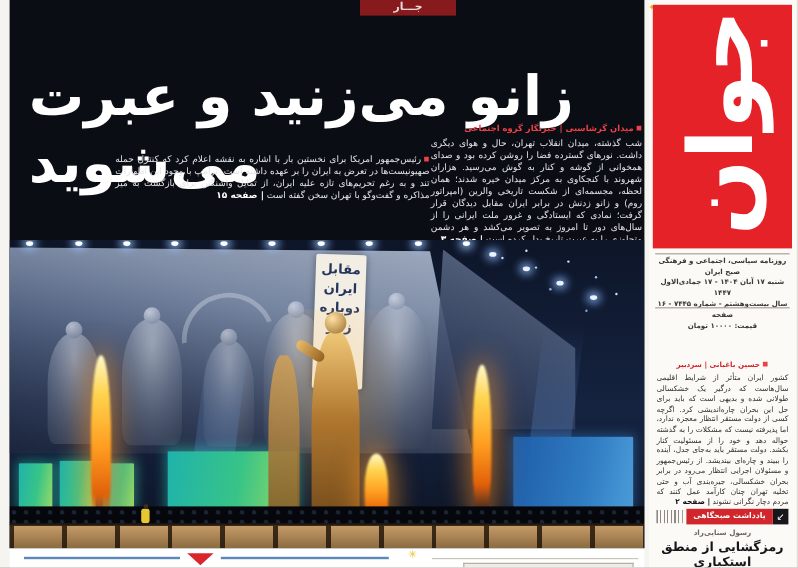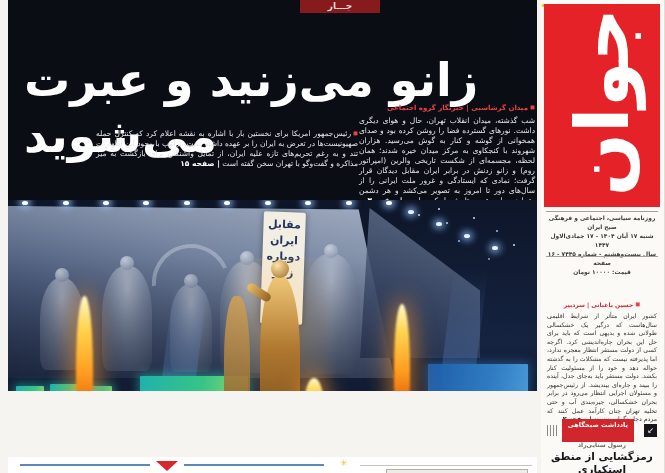--- a/index.html
+++ b/index.html
@@ -1,20 +1,20 @@
 <!DOCTYPE html>
 <html lang="fa" dir="rtl"><head>
 <meta charset="utf-8">
 <style>
   html,body{margin:0;padding:0;background:#e8e6e2;}
   *{box-sizing:border-box;font-family:"DejaVu Sans",sans-serif;}
   .page{position:relative;width:665px;height:473px;background:#f6f4f0;overflow:hidden;direction:rtl;}
 
   
-  .main{position:absolute;left:8px;top:0;width:529px;height:391px;background:#0b0d15;overflow:hidden;}
+  .main{position:absolute;left:8px;top:0;width:529px;height:457px;background:#0b0d15;overflow:hidden;}
   .top-badge{position:absolute;left:292px;top:0;width:80px;height:13px;background:#871a1d;color:#e9d9d9;
     font-size:9px;font-weight:bold;text-align:center;line-height:13px;}
   .kicker{position:absolute;top:21px;right:14px;left:14px;text-align:left;color:#f2f2f4;
     font-size:11px;font-weight:bold;direction:rtl;}
   .headline{position:absolute;top:36px;right:0;left:0;text-align:left;color:#ffffff;
     font-size:46px;font-weight:bold;letter-spacing:-1px;margin:16px;line-height:56px;}
   
   .substory{position:absolute;top:100px;left:88px;width:262px;}
   .substory h2{margin:0 0 6px 0;text-align:center;color:#ee4046;font-size:18px;line-height:22px;font-weight:bold;}
   .substory p{margin:0;color:#e6e6ea;font-size:7.5px;line-height:10px;text-align:justify;}
@@ -107,21 +107,21 @@
     font-size:13.5px;font-weight:bold;line-height:18px;margin:0;}
   .ed-byline{position:absolute;right:4px;top:300px;width:116px;text-align:center;color:#d0262c;
     font-size:6px;font-weight:bold;}
   .ed-body{position:absolute;right:7px;top:312px;width:110px;color:#33312d;
     font-size:6.2px;line-height:8.6px;text-align:justify;margin:0;}
   .ed-body .pref2{font-weight:bold;color:#111;}
   .note-row{position:absolute;right:7px;top:424px;width:110px;height:13px;display:flex;align-items:center;direction:rtl;}
   .note-link{width:13px;height:13px;background:#17171b;color:#ffffff;font-size:8px;line-height:13px;
     text-align:center;flex:0 0 auto;}
   .note-badge{flex:0 0 auto;background:#d0262c;color:#fff;font-size:6.5px;font-weight:bold;
-    padding:2px 6px 13px 6px;margin-right:10px;white-space:nowrap;}
+    padding:2px 6px 3px 6px;margin-right:0;white-space:nowrap;}
   .barcode{flex:1 1 auto;height:11px;margin-right:3px;
     background:repeating-linear-gradient(90deg,#8d8a83 0 1px,rgba(0,0,0,0) 1px 3px);}
   .note-author{position:absolute;right:4px;top:441px;width:116px;text-align:center;color:#6b675f;
     font-size:6px;font-weight:bold;}
   .note-headline{position:absolute;right:4px;top:450px;width:116px;text-align:center;color:#16161a;
     font-size:10.5px;font-weight:bold;line-height:13px;margin:0;}
 </style>
 </head>
 <body>
 

